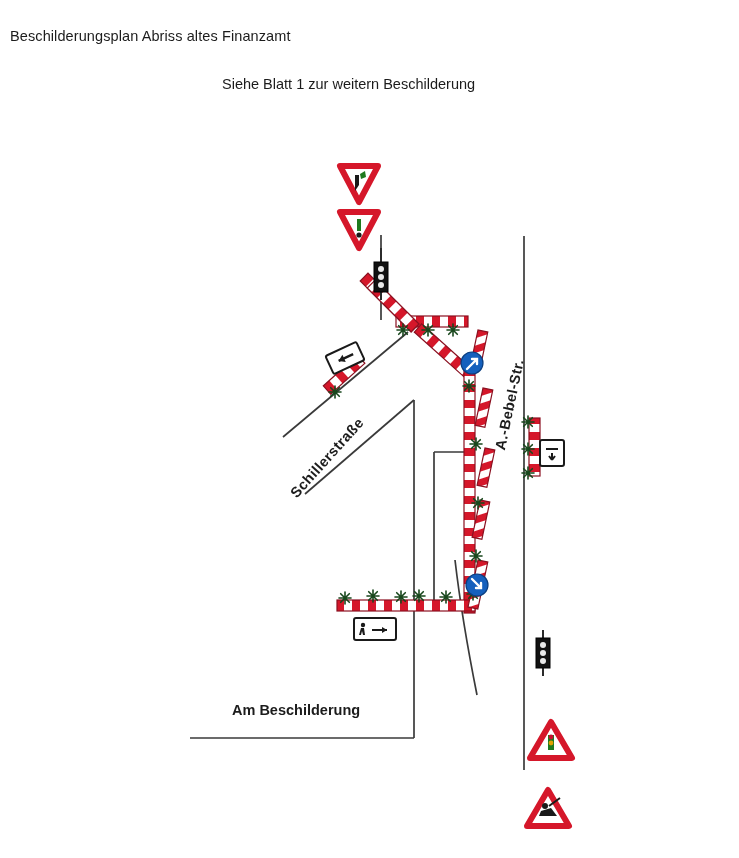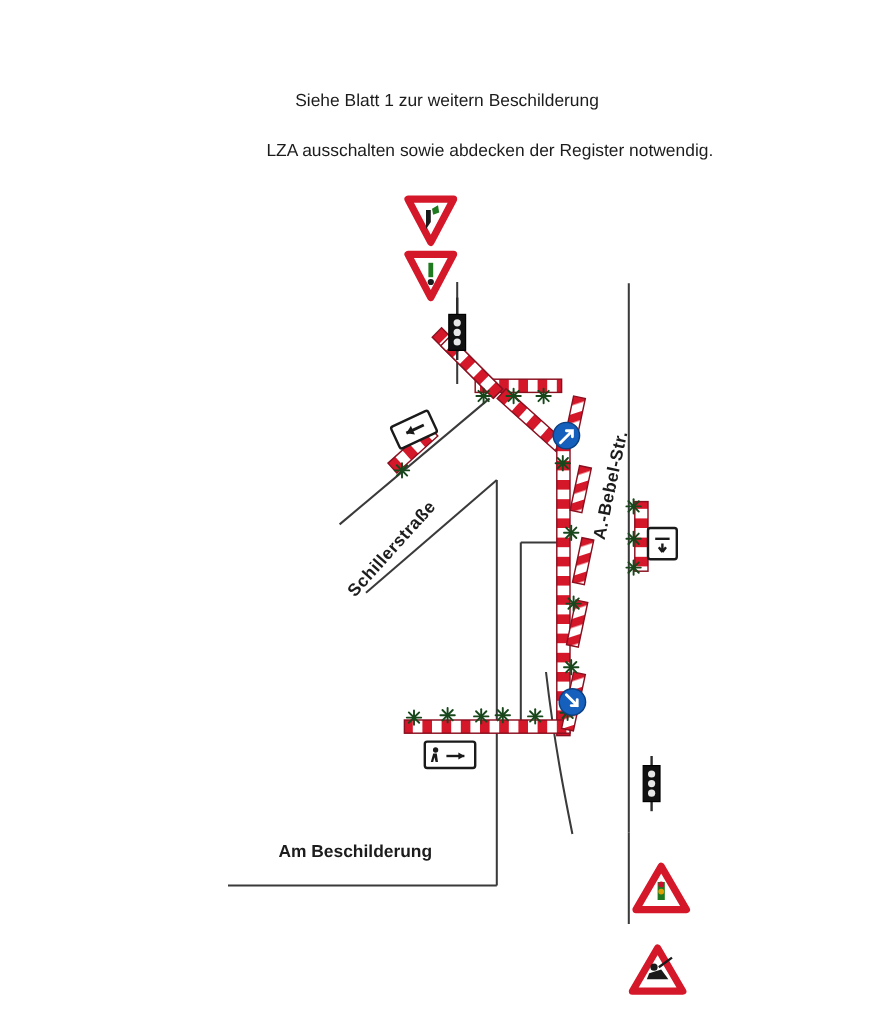--- a/index.html
+++ b/index.html
@@ -14,44 +14,44 @@
   #plan{
     position:absolute;left:0;top:0;width:739px;height:858px;
   }
   .txt{
     position:absolute;
     white-space:nowrap;
     font-family:"Liberation Sans", sans-serif;
     color:#1c1c1c;
   }
   #title{ left:10px; top:28px; font-size:14.5px; letter-spacing:.1px;}
-  #note1{ left:222px; top:76px; font-size:14.5px;margin-left:24px;}
+  #note1{ left:222px; top:76px; font-size:14.5px;}
   #note2{ left:222px; top:118px; font-size:14.5px;}
   #street-elisabeth{ left:232px; top:702px; font-size:14.5px; font-weight:600;}
   .street-rot{
     position:absolute;
     font-size:14.5px;
     font-weight:600;
     white-space:nowrap;
     color:#1c1c1c;
     transform-origin:0 0;
   }
   #street-schiller{ left:287px; top:490px; transform:rotate(-48deg); letter-spacing:.4px;}
   #street-bebel{ left:492px; top:448px; transform:rotate(-78deg); letter-spacing:.4px;}
   svg{position:absolute;left:0;top:0;}
 </style>
 </head>
 <body>
 
 <div id="plan">
 
+  <div class="txt" id="title">Beschilderungsplan Abriss altes Finanzamt</div>
 
   <div class="txt" id="note1">Siehe Blatt 1 zur weitern Beschilderung</div>
 
-  <div class="txt" id="note2">LZA ausschalten sowie abdecken der Register notwendig.</div>
 
   <div class="street-rot" id="street-schiller">Schillerstraße</div>
 
   <div class="street-rot" id="street-bebel">A.-Bebel-Str.</div>
 
   <div class="txt" id="street-elisabeth">Am Beschilderung</div>
 
   <svg width="739" height="858" viewBox="0 0 739 858">
     <defs>
 

